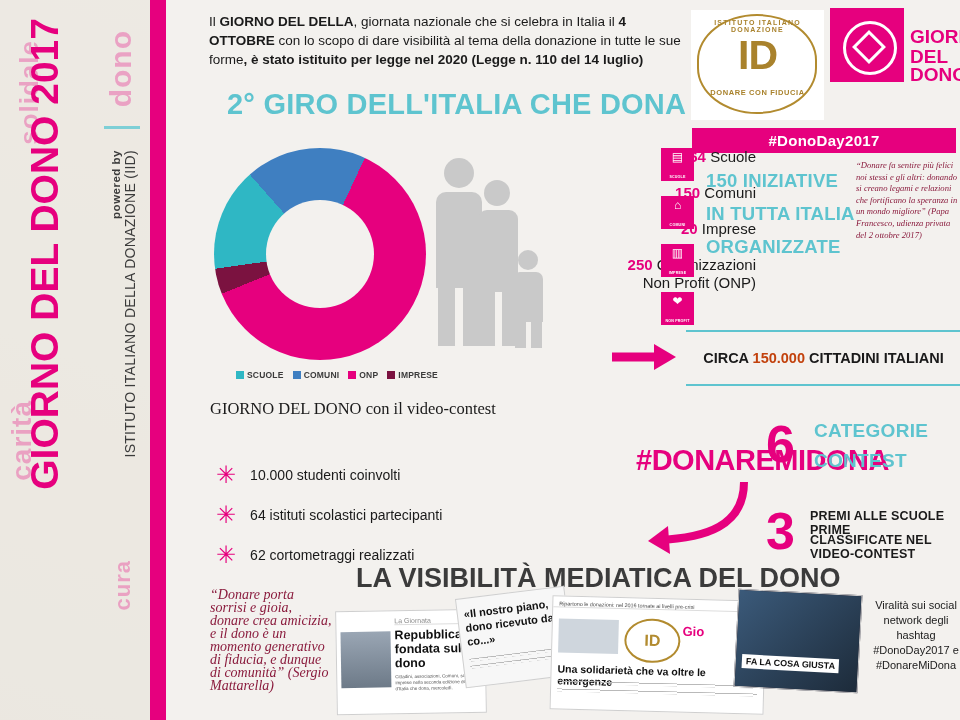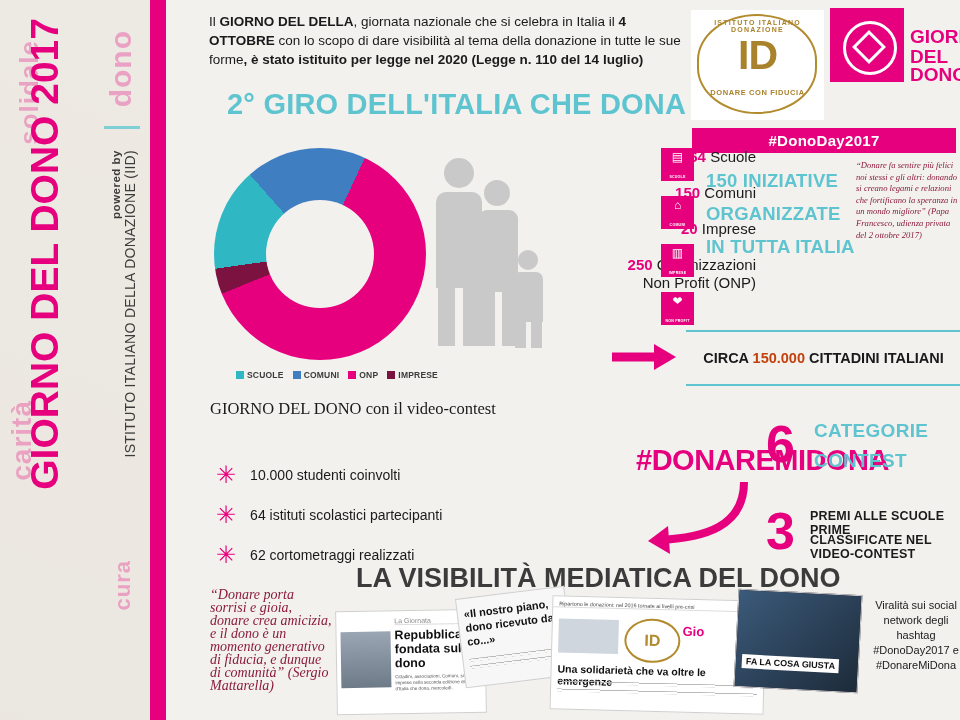--- a/index.html
+++ b/index.html
@@ -375,22 +375,22 @@
       <span class="cap">IMPRESE</span>
     </div>
     <div class="tile">
       <span class="gl">❤</span>
       <span class="cap">NON PROFIT</span>
     </div>
   </div>
 
   <div id="iniziative">
     <div>150 INIZIATIVE</div>
+    <div>IN TUTTA ITALIA</div>
     <div>ORGANIZZATE</div>
-    <div>IN TUTTA ITALIA</div>
   </div>
 
   <div id="quote-papa">“Donare fa sentire più felici noi stessi e gli altri: donando si creano legami e relazioni che fortificano la speranza in un mondo migliore” (Papa Francesco, udienza privata del 2 ottobre 2017)</div>
 
   <svg id="arrow1" viewBox="0 0 68 34">
     <path d="M2 17 H48" stroke="#e6007e" stroke-width="9" fill="none"></path>
     <path d="M44 4 L66 17 L44 30 Z" fill="#e6007e"></path>
   </svg>
 
   <div id="circa">

